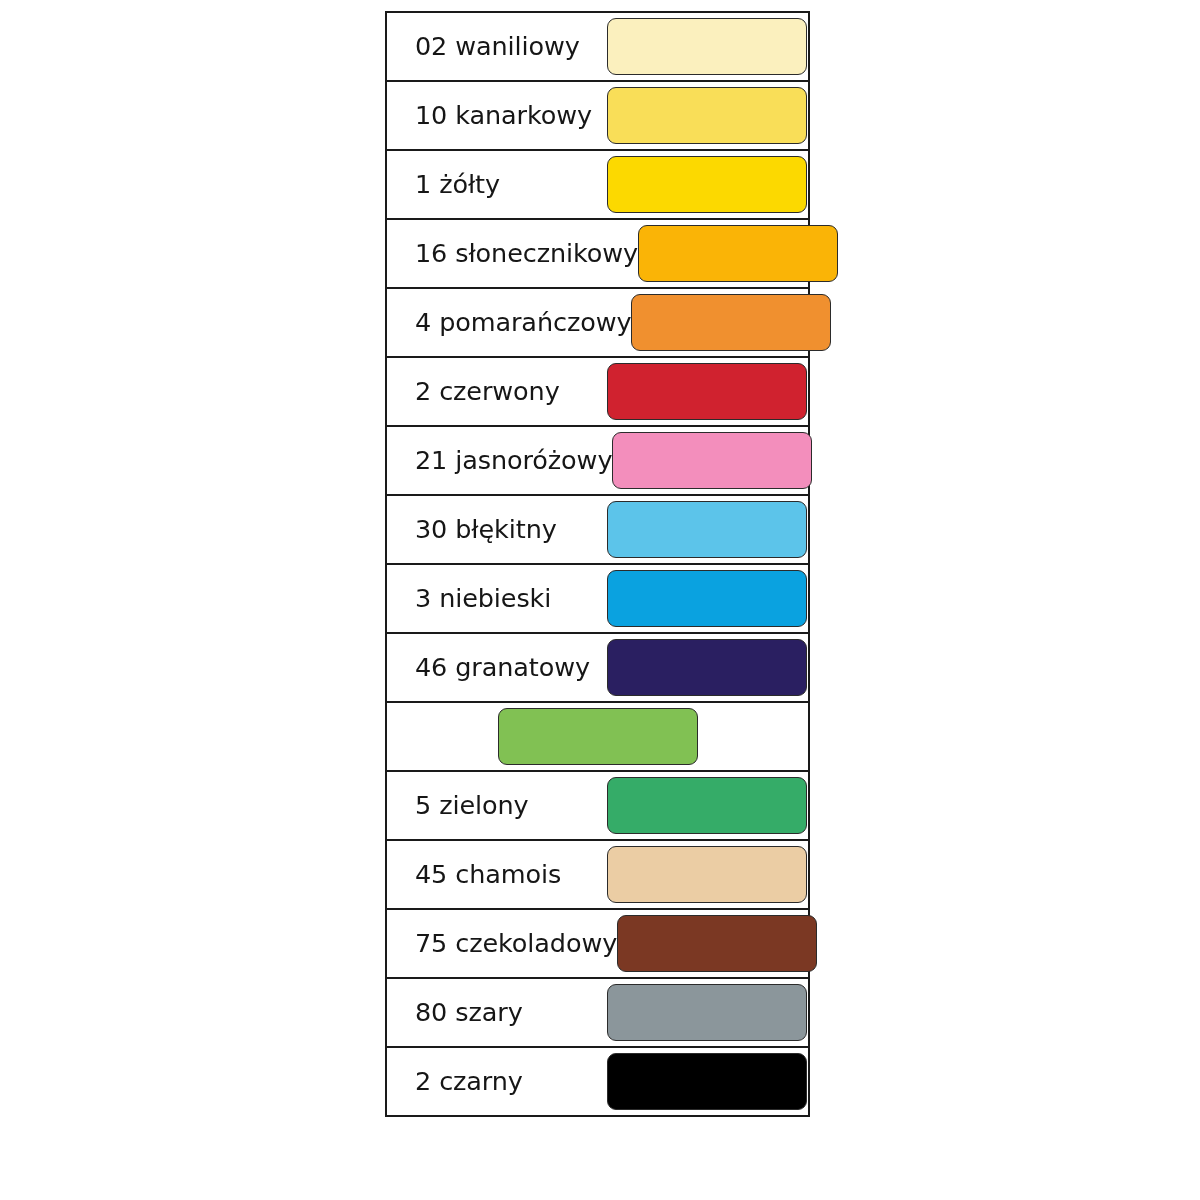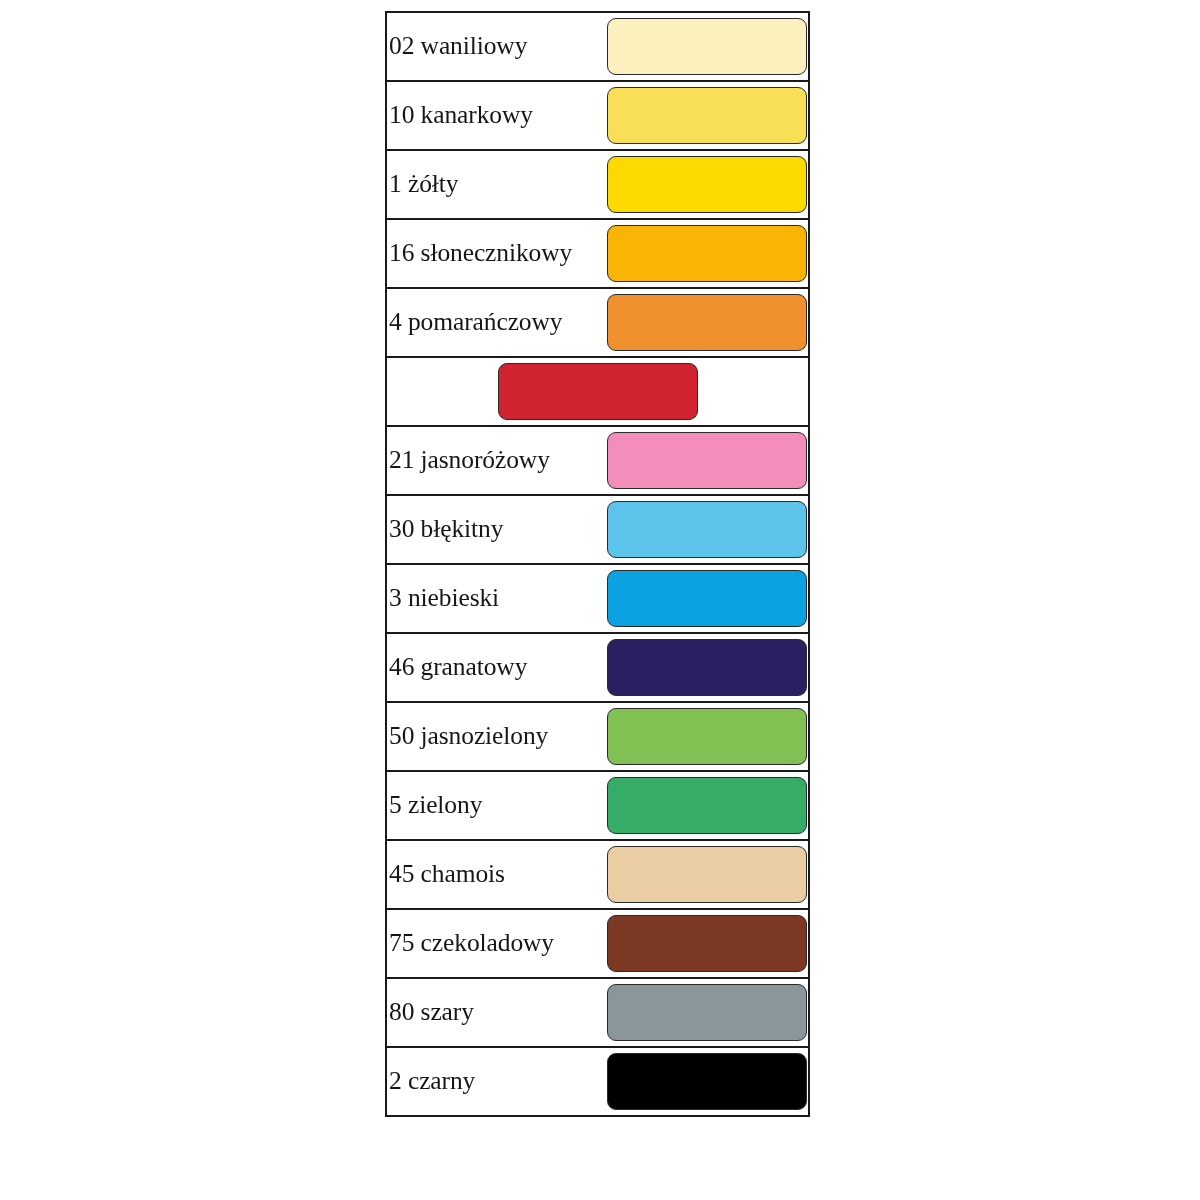--- a/index.html
+++ b/index.html
@@ -30,28 +30,27 @@
     display: flex;
     align-items: center;
     height: 69px;
     box-sizing: border-box;
     border-bottom: 2px solid #1a1a1a;
     background: #ffffff;
   }
 
   .color-name {
     flex: 0 0 218px;
-    padding-left: 2px;
+    padding-left: 28px;
     box-sizing: border-box;
     font-size: 25.5px;
     line-height: 1.1;
     color: #161616;
     letter-spacing: -0.1px;
     white-space: nowrap;
-    font-family: Liberation Serif, serif;
   }
 
   .swatch-cell {
     flex: 1 1 auto;
     display: flex;
     align-items: center;
     justify-content: center;
     height: 100%;
     box-sizing: border-box;
   }
@@ -92,20 +91,21 @@
         <div class="swatch" style="background-color: rgb(250, 180, 6);"></div>
       </div>
     </div>
     <div class="color-row">
       <div class="color-name">4 pomarańczowy</div>
       <div class="swatch-cell">
         <div class="swatch" style="background-color: rgb(240, 144, 47);"></div>
       </div>
     </div>
     <div class="color-row">
+      <div class="color-name">2 czerwony</div>
       <div class="swatch-cell">
         <div class="swatch" style="background-color: rgb(208, 34, 47);"></div>
       </div>
     </div>
     <div class="color-row">
       <div class="color-name">21 jasnoróżowy</div>
       <div class="swatch-cell">
         <div class="swatch" style="background-color: rgb(243, 142, 188);"></div>
       </div>
     </div>
@@ -121,21 +121,20 @@
         <div class="swatch" style="background-color: rgb(10, 162, 224);"></div>
       </div>
     </div>
     <div class="color-row">
       <div class="color-name">46 granatowy</div>
       <div class="swatch-cell">
         <div class="swatch" style="background-color: rgb(42, 31, 97);"></div>
       </div>
     </div>
     <div class="color-row">
-      <div class="color-name">50 jasnozielony</div>
       <div class="swatch-cell">
         <div class="swatch" style="background-color: rgb(129, 193, 83);"></div>
       </div>
     </div>
     <div class="color-row">
       <div class="color-name">5 zielony</div>
       <div class="swatch-cell">
         <div class="swatch" style="background-color: rgb(53, 172, 104);"></div>
       </div>
     </div>

